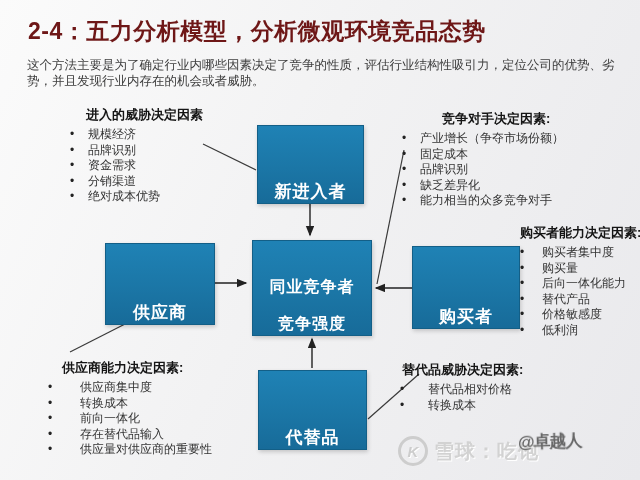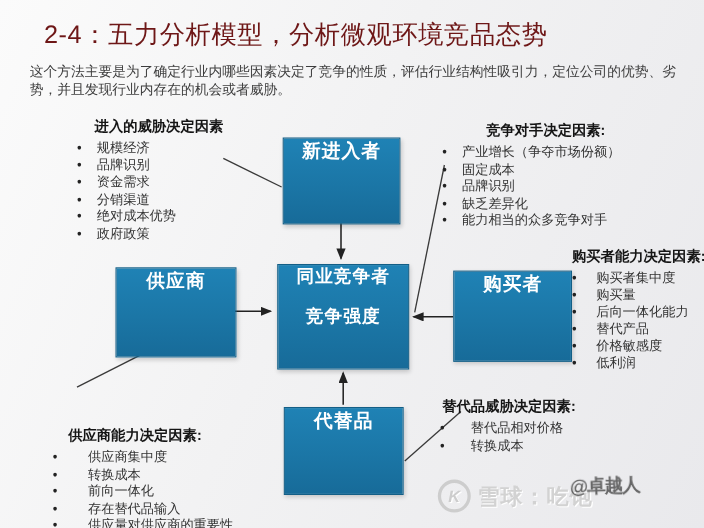--- a/index.html
+++ b/index.html
@@ -2,30 +2,30 @@
 <html><head>
 <meta charset="utf-8">
 <style>
   html,body{margin:0;padding:0;}
   body{font-family:"Liberation Sans","DejaVu Sans",sans-serif;}
   .slide{
     position:relative;width:640px;height:480px;overflow:hidden;
     background:linear-gradient(115deg,#fbfbfb 0%,#f2f2f3 45%,#e9e9ec 100%);
   }
   .title{
-    position:absolute;left:40px;top:16px;width:600px;
-    font-size:23px;font-weight:normal;color:#6e1717;letter-spacing:.5px;
+    position:absolute;left:28px;top:16px;width:600px;
+    font-size:23px;font-weight:bold;color:#6e1717;letter-spacing:.5px;
   }
   .subtitle{
     position:absolute;left:27px;top:58px;width:592px;
     font-size:12.5px;line-height:15.5px;color:#3d3d3d;
   }
   
   .force-box{
-    position:absolute;display:flex;flex-direction:column;align-items:center;justify-content:flex-start;
+    position:absolute;display:flex;flex-direction:column;align-items:center;justify-content:flex-end;
     background:linear-gradient(180deg,#1f82b5 0%,#1b76a6 55%,#176b99 100%);
     border:1px solid #135f87;color:#ffffff;font-weight:bold;
     font-size:17px;letter-spacing:1px;text-align:center;
     box-shadow:1px 2px 4px rgba(0,0,0,.18);
   }
   .box-new{left:257px;top:125px;width:105px;height:77px;}
   .box-sup{left:105px;top:243px;width:108px;height:80px;}
   .box-ctr{left:252px;top:240px;width:118px;height:94px;font-size:16px;}
   .box-ctr .l1{margin-bottom:16px;}
   .box-buy{left:412px;top:246px;width:106px;height:81px;}
@@ -40,21 +40,21 @@
   }
   .flist li::before{content:"•";position:absolute;left:2px;top:0;color:#222;}
   .list-entry{left:68px;top:106px;}
   .list-entry .hdr{padding-left:18px;}
   .list-rival{left:400px;top:110px;}
   .list-rival .hdr{padding-left:6px;margin-left:36px;}
   .list-buyer{left:518px;top:224px;}
   .list-buyer .hdr{padding-left:2px;}
   .list-buyer li{padding-left:24px;}
   .list-supplier{left:46px;top:359px;}
-  .list-supplier .hdr{padding-left:16px;margin-top:28px;}
+  .list-supplier .hdr{padding-left:16px;}
   .list-supplier li{padding-left:34px;}
   .list-substitute{left:398px;top:361px;}
   .list-substitute .hdr{padding-left:4px;}
   .list-substitute li{padding-left:30px;}
   
   .connectors{position:absolute;left:0;top:0;width:640px;height:480px;pointer-events:none;}
   
   .watermark{
     position:absolute;left:398px;top:436px;display:flex;align-items:center;
     filter:blur(.4px);
@@ -117,21 +117,20 @@
   </div>
 
   <div class="flist list-entry">
     <div class="hdr">进入的威胁决定因素</div>
     <ul>
       <li>规模经济</li>
       <li>品牌识别</li>
       <li>资金需求</li>
       <li>分销渠道</li>
       <li>绝对成本优势</li>
-      <li>政府政策</li>
     </ul>
   </div>
 
   <div class="flist list-rival">
     <div class="hdr">竞争对手决定因素:</div>
     <ul>
       <li>产业增长（争夺市场份额）</li>
       <li>固定成本</li>
       <li>品牌识别</li>
       <li>缺乏差异化</li>

